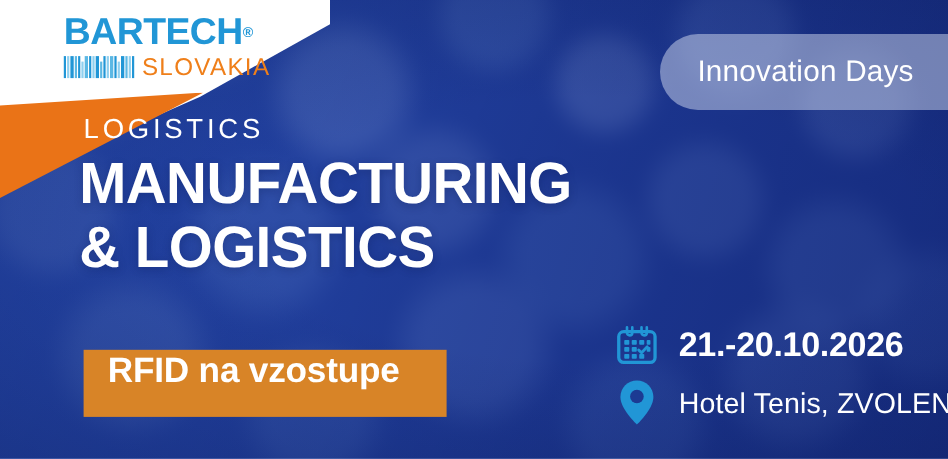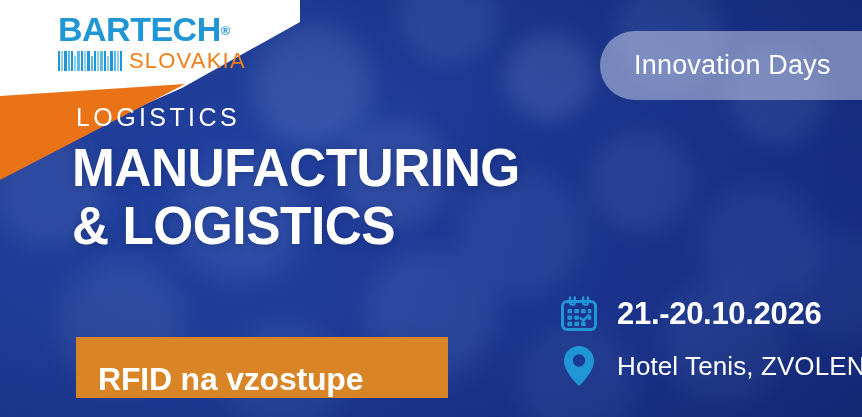--- a/index.html
+++ b/index.html
@@ -168,26 +168,25 @@
     letter-spacing: -0.5px;
     transform: scaleX(0.97);
     transform-origin: left top;
     text-shadow: 0 2px 8px rgba(10,25,80,0.28);
   }
   .headline .l2 { margin-top: 6px; }
 
   .rfid-box {
     position: absolute;
     left: 76px; top: 318px;
-    width: 372px; height: 61px;
+    width: 330px; height: 61px;
     background: #d88427;
     display: flex;
-    align-items: flex-end;
-    z-index: 5;
-    margin-top: 19px;
+    align-items: flex-start;
+    z-index: 5;
   }
   .rfid-box span {
     margin-left: 22px;
     font-size: 32px;
     font-weight: 700;
     color: #ffffff;
     letter-spacing: -0.2px;
     white-space: nowrap;
   }
 

